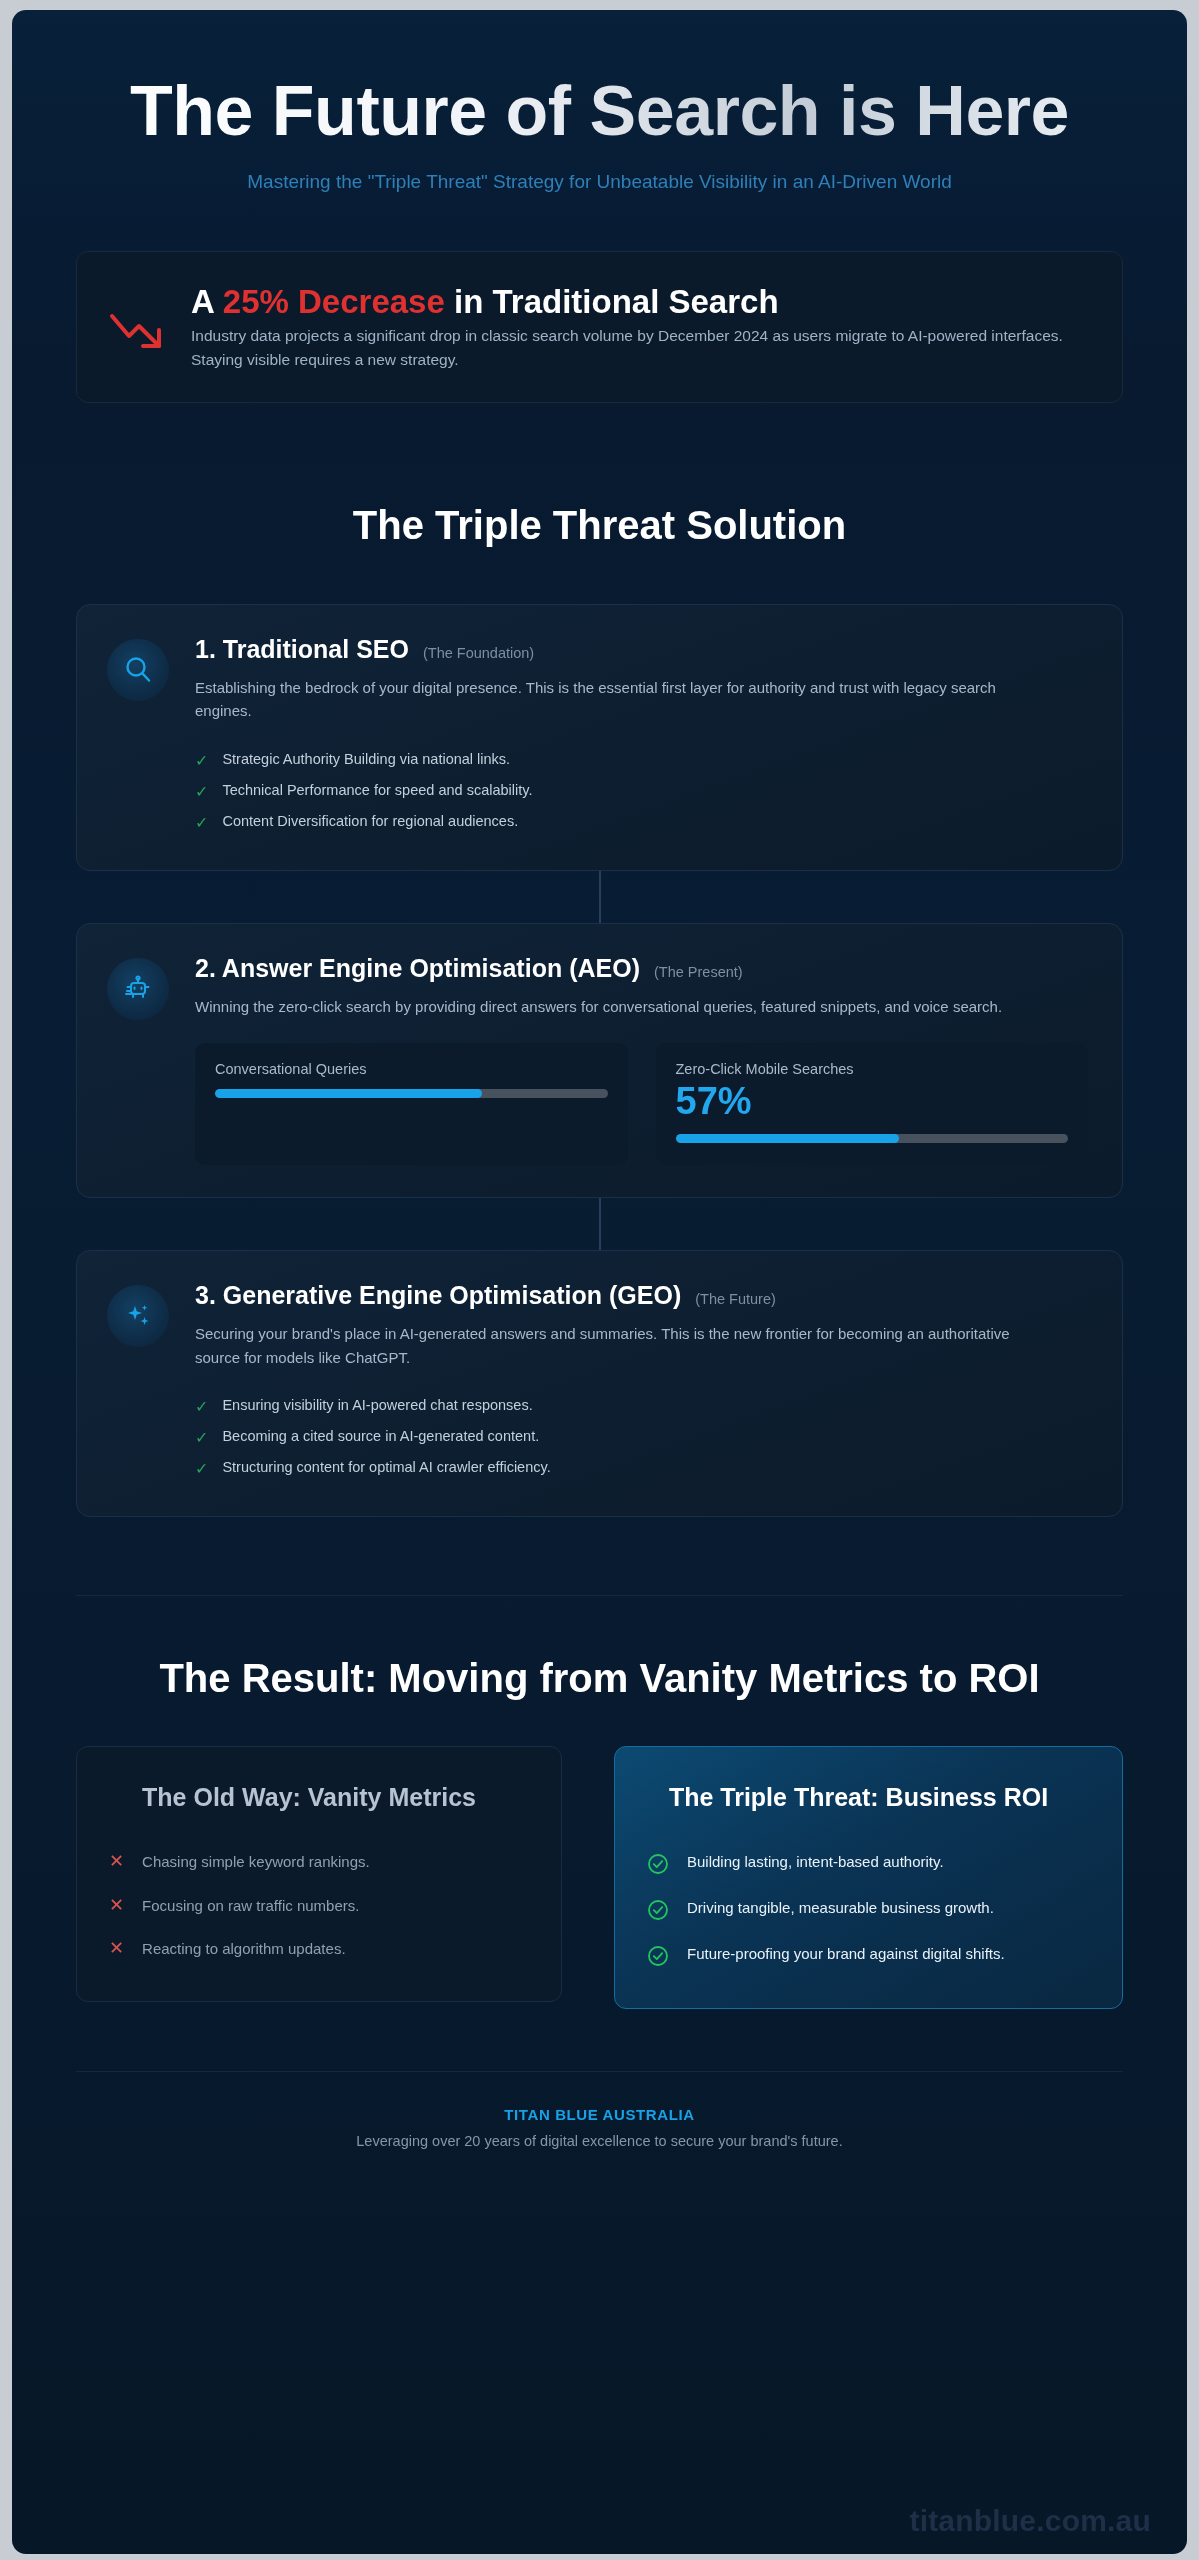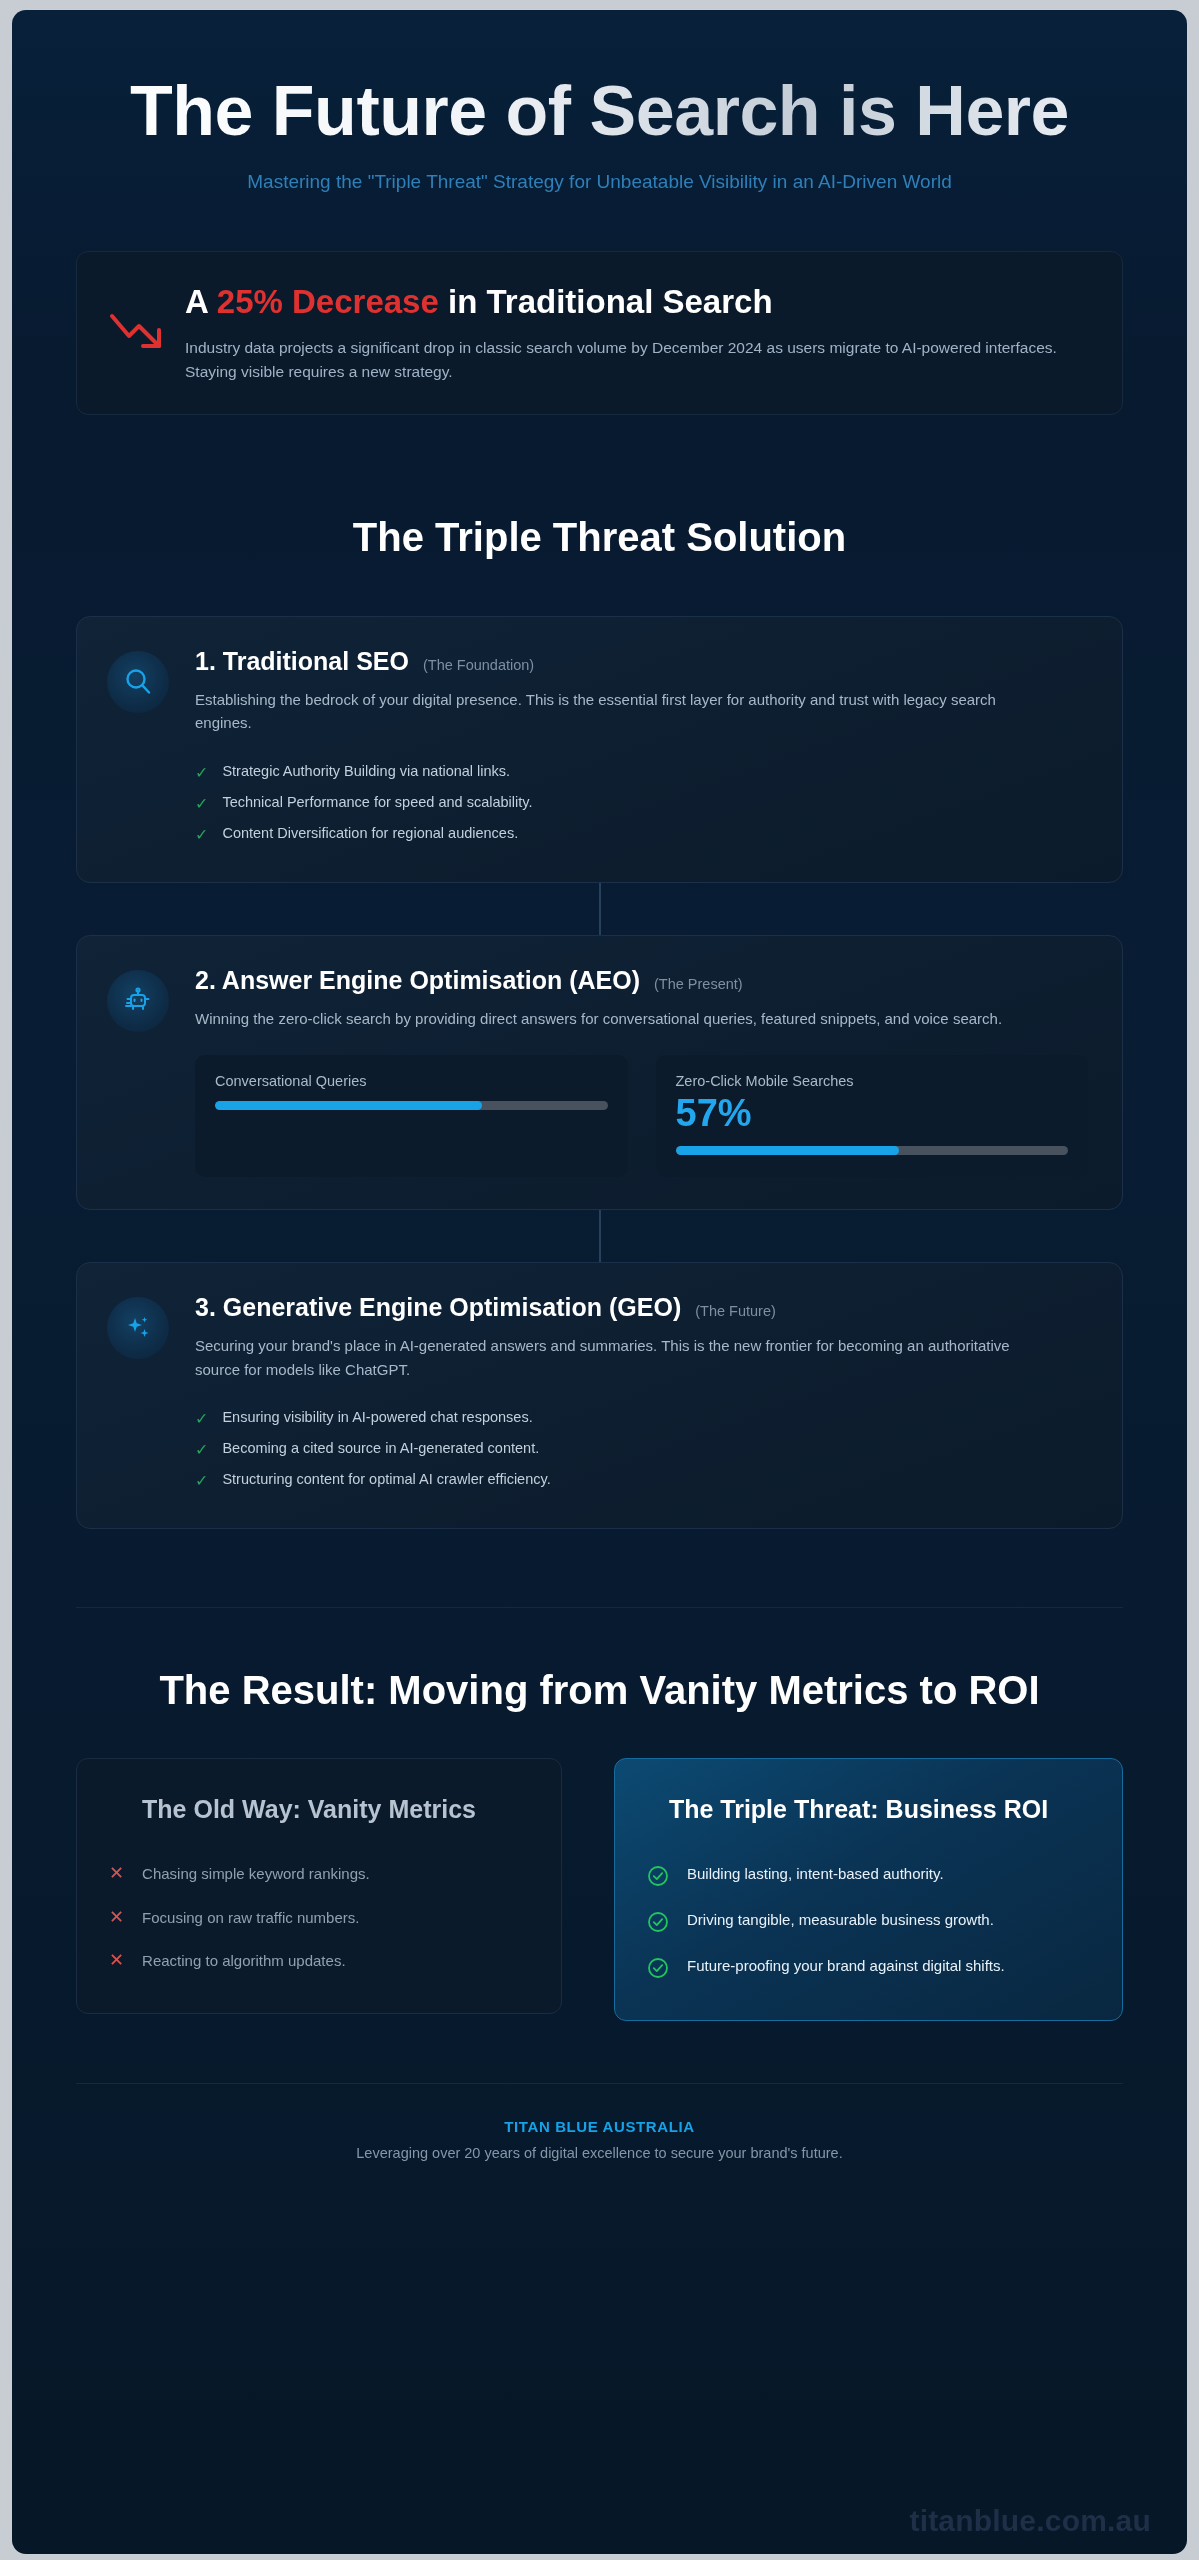--- a/index.html
+++ b/index.html
@@ -50,34 +50,34 @@
   }
 
   
   .alert {
     margin-top:55px;
     background:#0b1a2b;
     border:1px solid #17293f;
     border-radius:12px;
     padding:30px 34px 30px 30px;
     display:flex;
-    gap:16px;
+    gap:22px;
     align-items:flex-start;
   }
   .alert-icon { flex:0 0 auto; padding-top:26px; }
   .alert-body { flex:1 1 auto; }
   .alert-title {
     font-size:33px;
     font-weight:bold;
     line-height:1.22;
     color:#ffffff;
   }
   .alert-title .hl { color:#e03131; }
   .alert-text {
-    margin-top:14px;
+    margin-top:2px;
     font-size:15.5px;
     line-height:1.55;
     color:#9fb2c6;
   }
 
   
   .sec-title {
     text-align:center;
     font-size:40px;
     font-weight:bold;

